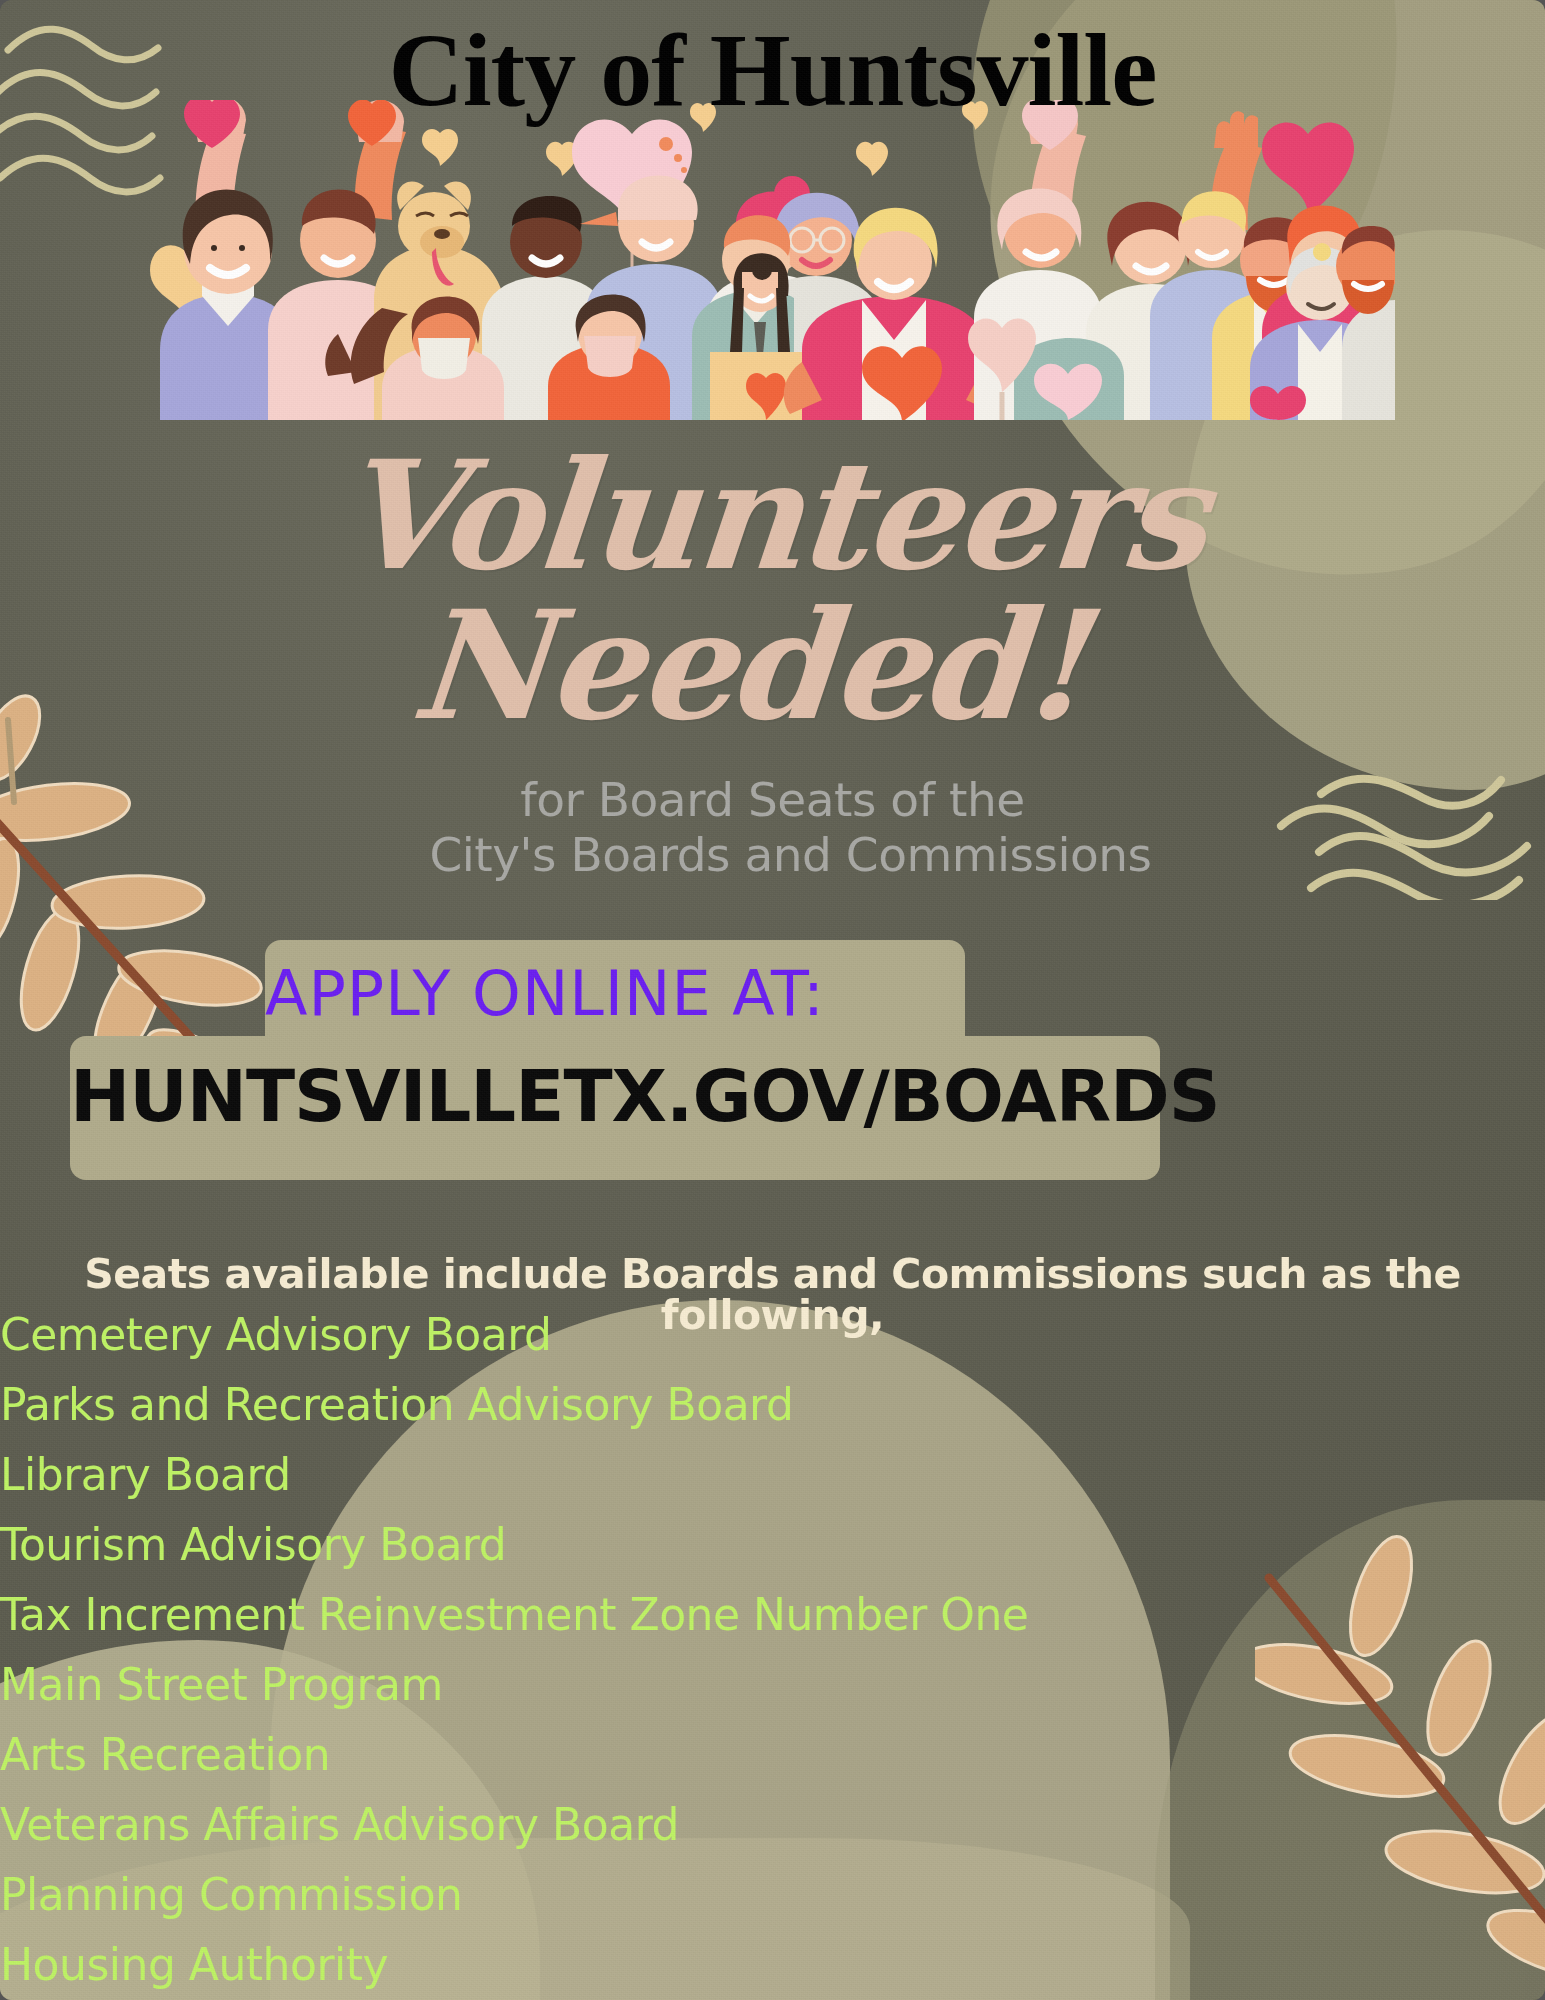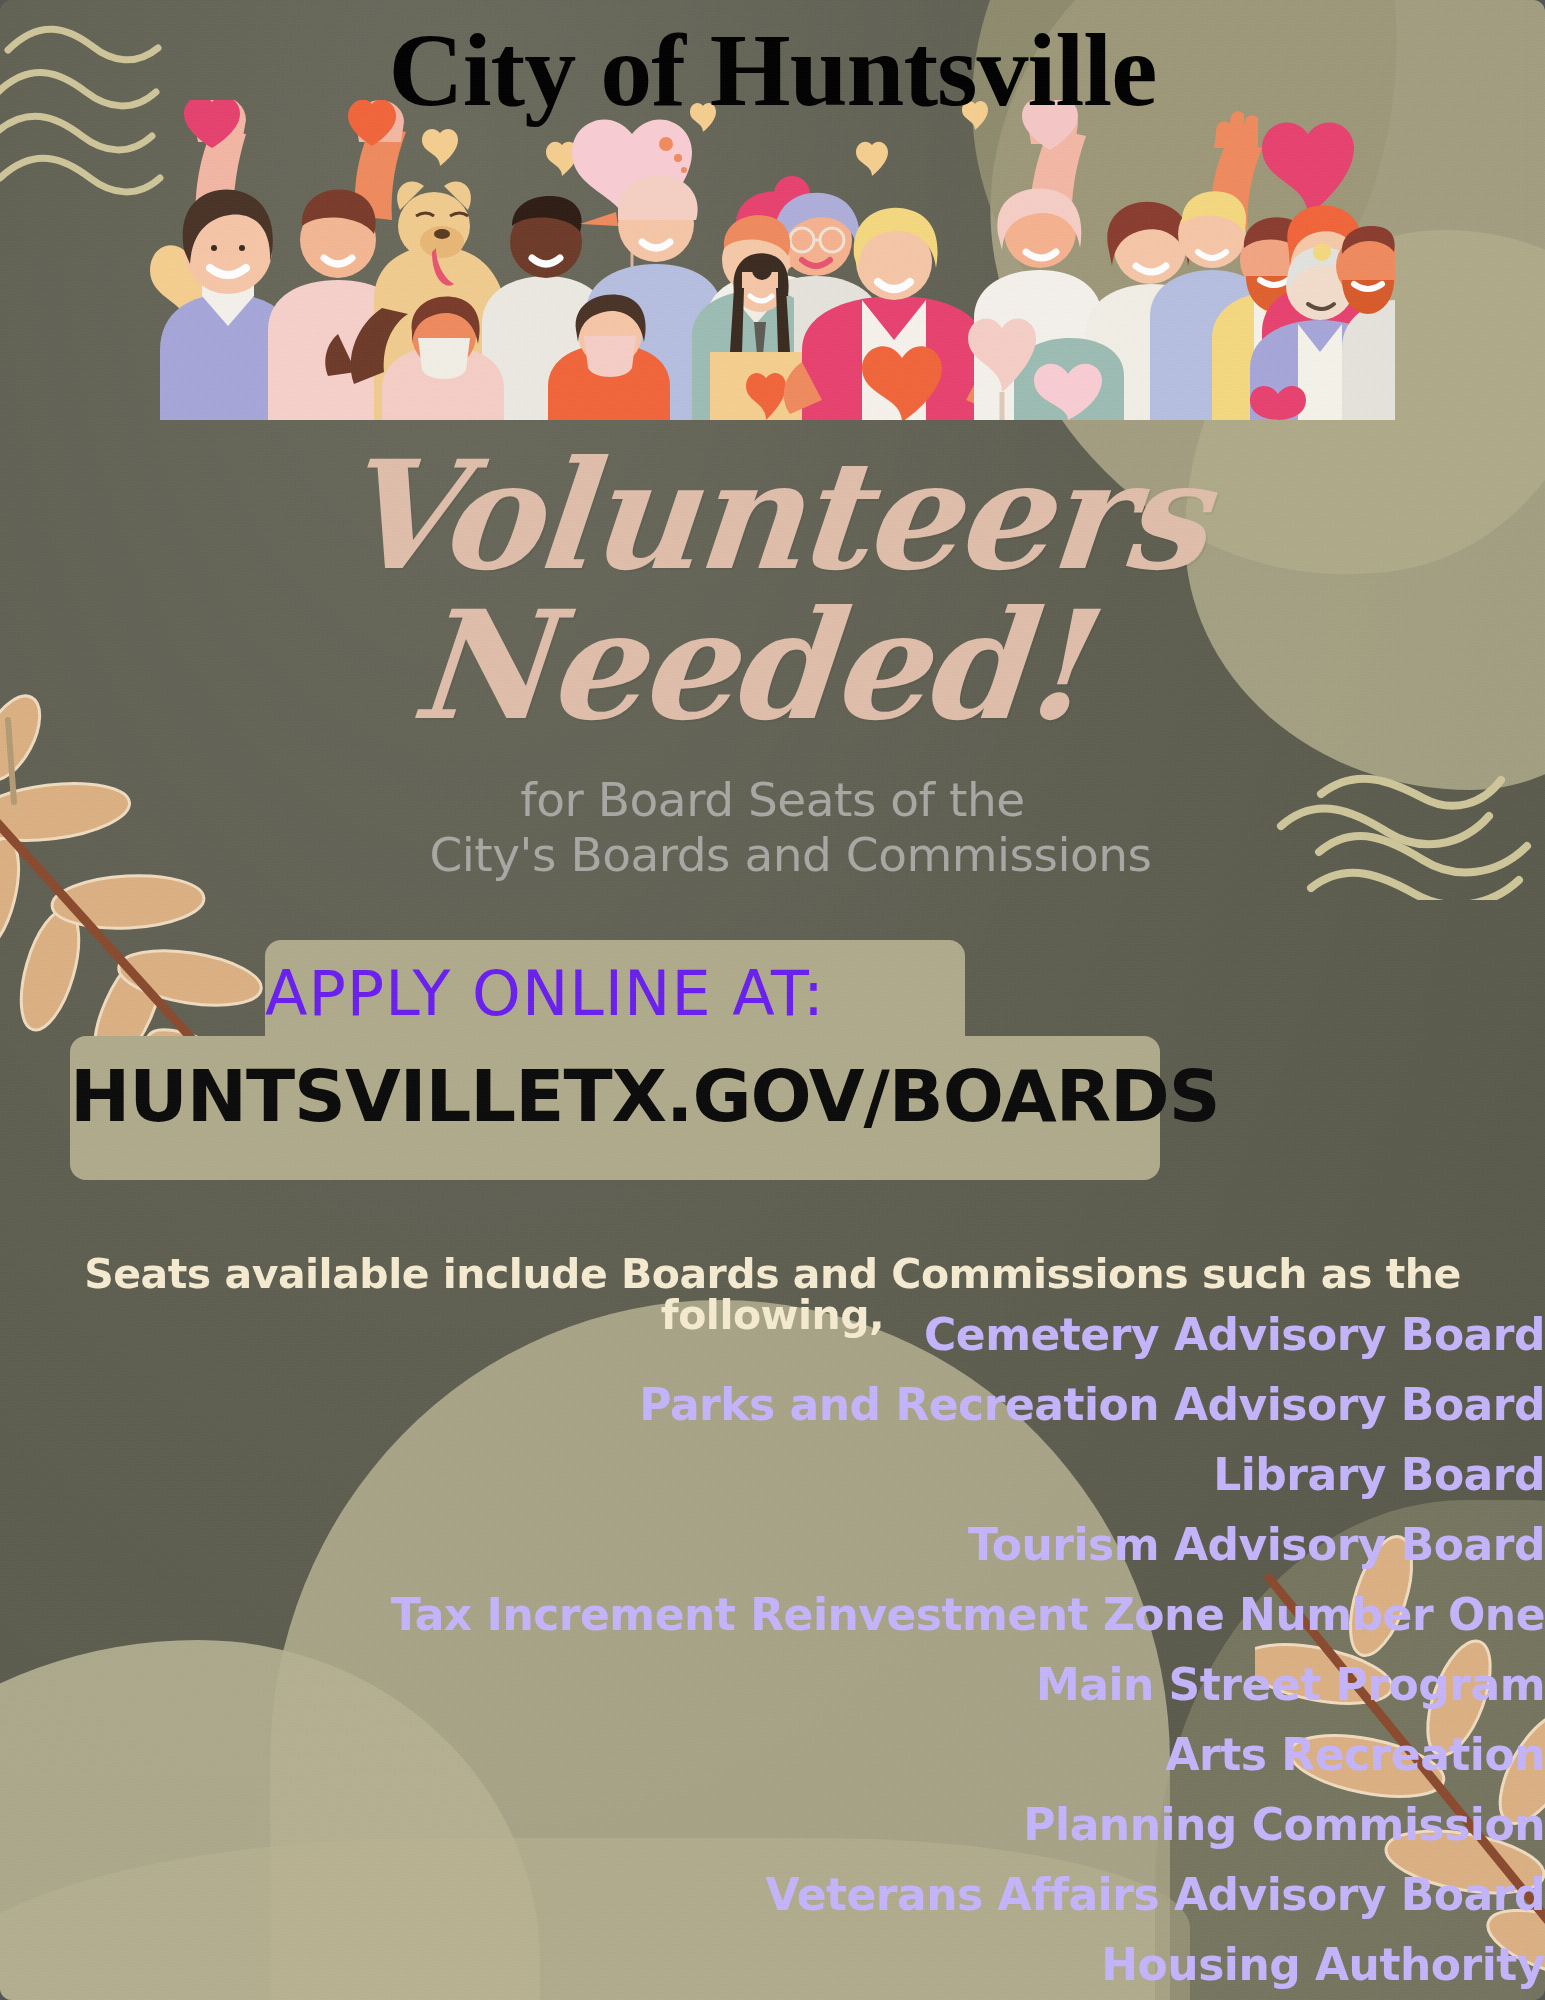--- a/index.html
+++ b/index.html
@@ -201,26 +201,26 @@
     line-height:1;
     color:#f6ecd2;
     letter-spacing:-0.5px;
     margin-top:32px;
   }
 
   
   .board-list{
     position:absolute; z-index:5;
     top:1300px; left:0; right:0;
-    text-align:right;
+    text-align:left;
     font-family:"DejaVu Sans",sans-serif;
-    font-weight:700;
+    font-weight:400;
     font-size:44px;
     line-height:70px;
-    color:#c4b5fd;
+    color:#bef264;
     letter-spacing:-0.5px;
   }
   .board-list .item{display:block;white-space:nowrap;}
 </style>
 </head>
 <body>
 
 <div id="poster">
 
   <div class="bg-base"></div>
@@ -483,19 +483,19 @@
   <div class="seats-line">Seats available include Boards and Commissions such as the following,</div>
 
   <div class="board-list" id="board-list">
       <span class="item">Cemetery Advisory Board</span>
       <span class="item">Parks and Recreation Advisory Board</span>
       <span class="item">Library Board</span>
       <span class="item">Tourism Advisory Board</span>
       <span class="item">Tax Increment Reinvestment Zone Number One</span>
       <span class="item">Main Street Program</span>
       <span class="item">Arts Recreation</span>
+      <span class="item">Veterans Affairs Advisory Board</span>
       <span class="item">Planning Commission</span>
-      <span class="item">Veterans Affairs Advisory Board</span>
       <span class="item">Housing Authority</span>
     </div>
 
   <div class="bg-noise"></div>
 </div>
 
 </body></html>

